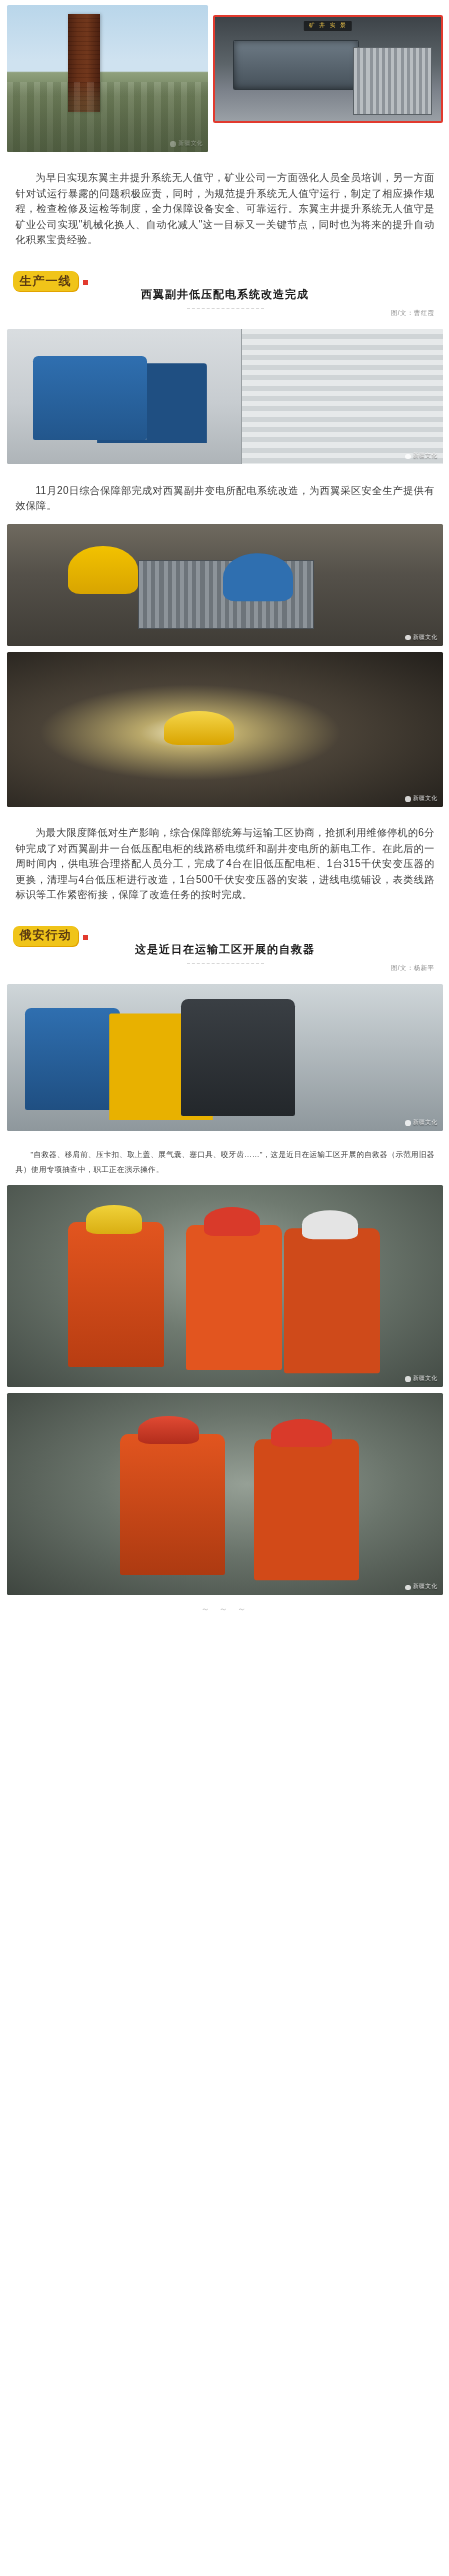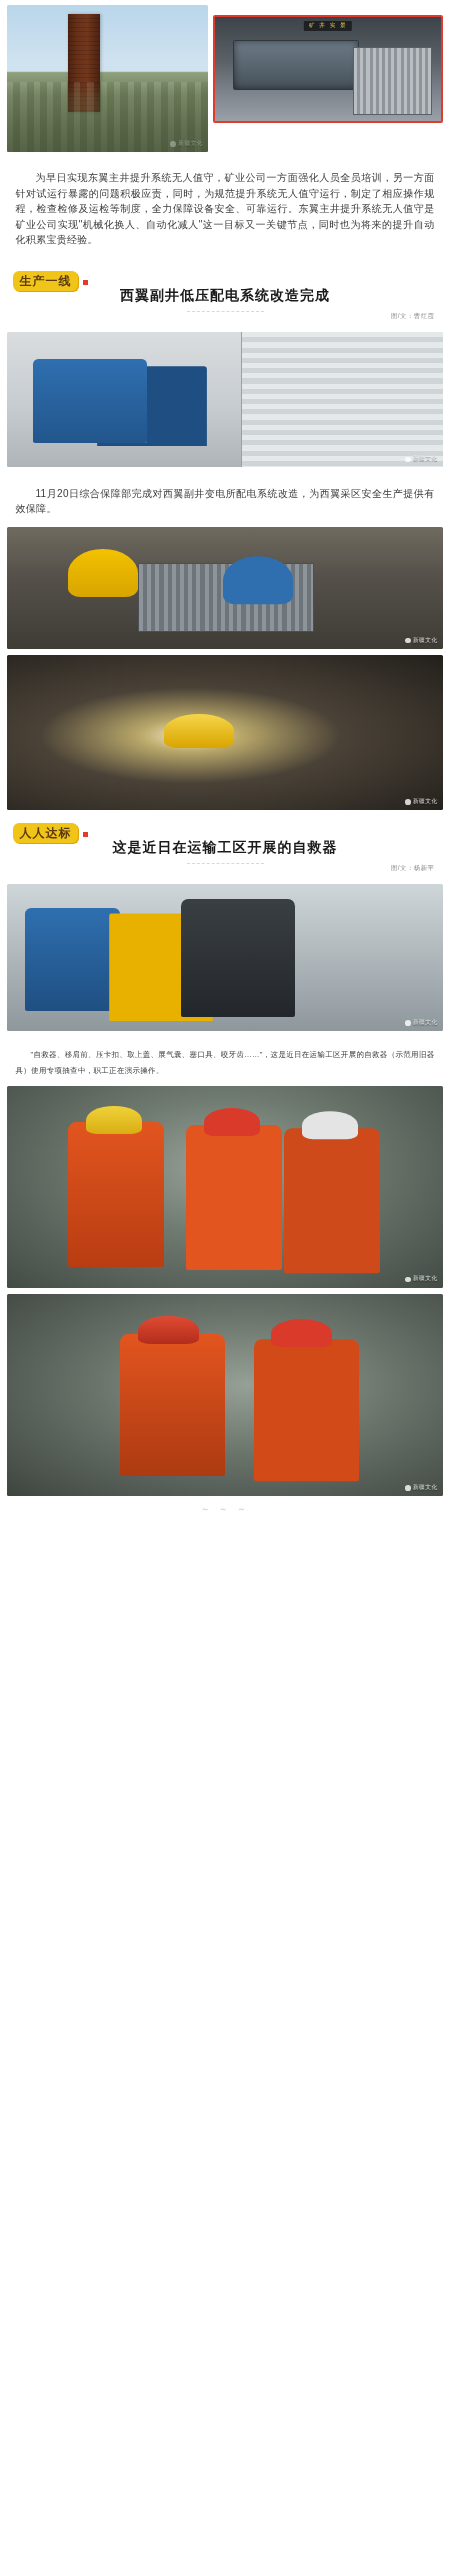--- a/index.html
+++ b/index.html
@@ -133,21 +133,21 @@
     display: inline-block;
     width: 5.2px; height: 5.2px;
     background: #e23a2e;
     margin-left: 3.1px;
     vertical-align: middle;
   }
 
   
   .headline {
     text-align: center;
-    font-size: 14px;
+    font-size: 11px;
     font-weight: bold;
     color: #1b1b1b;
     letter-spacing: 1px;
     padding: 1px 0 3.1px 0;
   }
   .byline {
     text-align: right;
     font-size: 6.4px;
     color: #8a8a8a;
     padding: 0 15.5px 5.2px 0;
@@ -353,23 +353,24 @@
     </div>
   </div>
 
   <div class="fig f-welding">
     <div class="wm">
       <span class="dot"></span>
       <span>新疆文化</span>
     </div>
   </div>
 
+  <p class="para">为最大限度降低对生产影响，综合保障部统筹与运输工区协商，抢抓利用维修停机的6分钟完成了对西翼副井一台低压配电柜的线路桥电缆纤和副井变电所的新电工作。在此后的一周时间内，供电班合理搭配人员分工，完成了4台在旧低压配电柜、1台315千伏安变压器的更换，清理与4台低压柜进行改造，1台500千伏安变压器的安装，进线电缆铺设，表类线路标识等工作紧密衔接，保障了改造任务的按时完成。</p>
 
   <div class="tagline">
-    <span class="tag">人人达标</span>
+    <span class="tag">俄安行动</span>
     <span class="tag-sq"></span>
   </div>
 
   <div class="headline">这是近日在运输工区开展的自救器</div>
   <div class="rule"></div>
   <div class="byline">图/文：杨新平</div>
 
   <div class="fig f-selfrescuer">
     <div class="wm">
       <span class="dot"></span>

